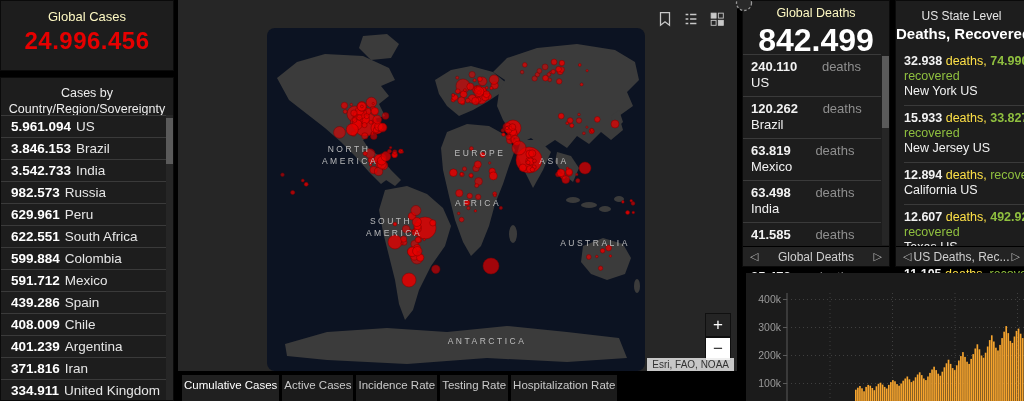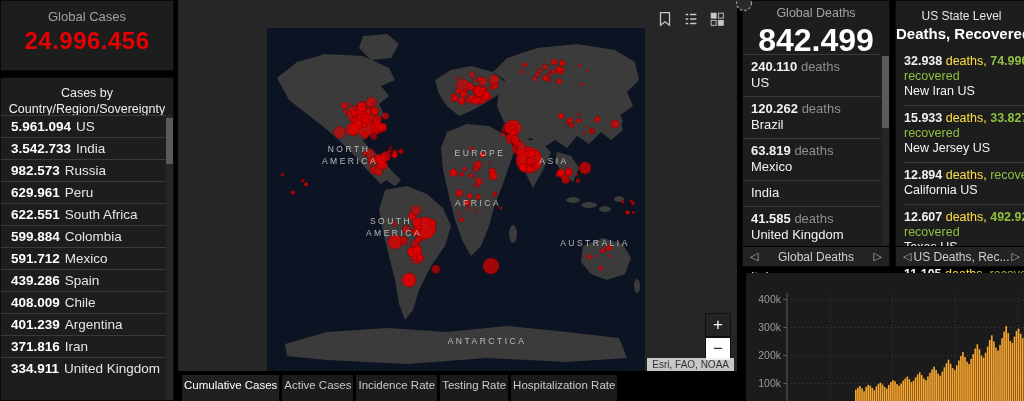--- a/index.html
+++ b/index.html
@@ -3,38 +3,38 @@
 <meta charset="utf-8">
 <style>
   html,body{margin:0;padding:0;background:#000;}
   .app{position:relative;width:1024px;height:401px;overflow:hidden;background:#000;
        font-family:"Liberation Sans",sans-serif;-webkit-font-smoothing:antialiased;}
   .app *{box-sizing:border-box;}
   .panel{position:absolute;background:#1D1D1D;border:1px solid #0a0a0a;}
 
   
   .p-global-cases{left:0;top:2;width:174px;height:71px;}
-  .panel-title{text-align:center;color:#a3a3a3;font-size:13px;padding-top:8px;}
+  .panel-title{text-align:center;color:#fef9c3;font-size:13px;padding-top:8px;}
   .global-cases-value{text-align:center;color:#E60000;font-size:24px;font-weight:bold;
                       letter-spacing:.5px;margin-top:3px;white-space:nowrap;}
   .p-cases-list{left:0;top:77px;width:174px;height:324px;}
   .two-line{font-size:12.5px;line-height:16px;padding-top:7px;color:#EDEDED;text-align:center;}
   .country-list{position:absolute;top:37px;left:0;right:0;}
   .c-row{height:22px;line-height:21px;padding-left:10px;border-top:1px solid #3A3A3A;
          font-size:13.5px;white-space:nowrap;overflow:hidden;}
   .c-row .num{color:#ffffff;font-weight:bold;margin-right:5px;}
   .c-row .cname{color:#E6E6E6;}
   .scroll-track{position:absolute;width:7px;background:#262626;}
   .scroll-thumb{position:absolute;left:0;width:7px;background:#5A5A5A;}
   .lt{right:0;top:37px;bottom:0;}
   .lt .scroll-thumb{top:3px;height:46px;}
 
   
   .map-pane{position:absolute;left:178px;top:0;width:559px;height:371px;background:#262626;overflow:hidden;}
-  .map-canvas{position:absolute;left:89px;top:28px;width:378px;height:343px;background:#0C1322;}
+  .map-canvas{position:absolute;left:89px;top:28px;width:378px;height:343px;background:#0C1322;border-radius:8px;}
   .map-toolbar{position:absolute;right:10px;top:8px;display:flex;gap:5px;}
   .tool-btn{width:21px;height:21px;display:flex;align-items:center;justify-content:center;cursor:pointer;}
   .zoom-controls{position:absolute;left:527px;top:313px;width:26px;}
   .zbtn{width:26px;height:24px;font-size:17px;line-height:22px;text-align:center;border:1px solid #101010;}
   .zin{background:#242424;color:#FFF;}
   .zout{background:#FFF;color:#333;}
   .attribution{position:absolute;right:3px;top:358px;height:14px;line-height:14px;
                background:rgba(235,235,235,.82);color:#323232;font-size:10px;padding:0 5px;}
   .badge-circle{position:absolute;left:735px;top:-6px;width:18px;height:18px;z-index:6;}
 
@@ -44,21 +44,21 @@
   .tab{background:#1B1B1B;color:#C9C9C9;font-size:11.5px;line-height:21px;height:32px;
        padding:0 2px;margin-right:3px;border-bottom:3px solid transparent;white-space:nowrap;cursor:pointer;}
   .tab.active{background:#202020;color:#FFF;border-bottom-color:#1E88D5;}
 
   
   .p-deaths{left:742px;top:0;width:148px;height:267px;}
   .global-deaths-value{text-align:center;color:#FFF;font-size:32px;font-weight:bold;margin-top:2px;white-space:nowrap;}
   .d-rows{position:absolute;top:53px;left:0;right:8px;}
   .d-row{padding:4px 4px 5px 8px;border-top:1px solid #3A3A3A;font-size:13px;line-height:16px;}
   .d-row .num{font-weight:bold;color:#F2F2F2;}
-  .d-row .unit{color:#8F8F8F;}
+  .d-row .unit{color:#8F8F8F;margin-left:21px;}
   .d-row .label{color:#F2F2F2;}
   .dt{right:0;top:55px;bottom:21px;}
   .dt .scroll-thumb{top:0;height:72px;}
   .panel-footer{position:absolute;left:0;right:0;bottom:0;height:20px;background:#232323;
                 border-top:1px solid #000;display:flex;align-items:center;justify-content:space-between;
                 padding:0 7px;color:#CFCFCF;font-size:12px;}
   .arrow{color:#B9B9B9;font-size:11px;cursor:pointer;}
 
   
   .p-us{left:895px;top:0;width:133px;height:267px;}
@@ -85,20 +85,21 @@
     <div class="global-cases-value">24.996.456</div>
   </section>
 
   <section class="panel p-cases-list">
     <div class="two-line">
       <span>Cases by</span><br>
       <span>Country/Region/Sovereignty</span>
     </div>
     <div class="country-list" id="country-list">
         <div class="c-row"><span class="num">5.961.094</span><span class="cname">US</span></div>
+        <div class="c-row"><span class="num">3.846.153</span><span class="cname">Brazil</span></div>
         <div class="c-row"><span class="num">3.542.733</span><span class="cname">India</span></div>
         <div class="c-row"><span class="num">982.573</span><span class="cname">Russia</span></div>
         <div class="c-row"><span class="num">629.961</span><span class="cname">Peru</span></div>
         <div class="c-row"><span class="num">622.551</span><span class="cname">South Africa</span></div>
         <div class="c-row"><span class="num">599.884</span><span class="cname">Colombia</span></div>
         <div class="c-row"><span class="num">591.712</span><span class="cname">Mexico</span></div>
         <div class="c-row"><span class="num">439.286</span><span class="cname">Spain</span></div>
         <div class="c-row"><span class="num">408.009</span><span class="cname">Chile</span></div>
         <div class="c-row"><span class="num">401.239</span><span class="cname">Argentina</span></div>
         <div class="c-row"><span class="num">371.816</span><span class="cname">Iran</span></div>
@@ -445,20 +446,21 @@
         </div>
         <div class="d-row">
           <div><span class="num">120.262</span> <span class="unit">deaths</span></div>
           <div class="label">Brazil</div>
         </div>
         <div class="d-row">
           <div><span class="num">63.819</span> <span class="unit">deaths</span></div>
           <div class="label">Mexico</div>
         </div>
         <div class="d-row">
+          <div><span class="num">63.498</span> <span class="unit">deaths</span></div>
           <div class="label">India</div>
         </div>
         <div class="d-row">
           <div><span class="num">41.585</span> <span class="unit">deaths</span></div>
           <div class="label">United Kingdom</div>
         </div>
         <div class="d-row">
           <div><span class="num">35.473</span> <span class="unit">deaths</span></div>
           <div class="label">Italy</div>
         </div>
@@ -473,21 +475,21 @@
     </div>
   </section>
 
   <section class="panel p-us">
     <div class="us-title1">US State Level</div>
     <div class="us-title2">Deaths, Recovered</div>
     <div class="us-rows" id="us-list">
         <div class="us-row">
           <div><span class="dn">32.938</span><span class="du"> deaths, </span><span class="green num">74.990</span></div>
           <div class="green">recovered</div>
-          <div>New Iran US</div>
+          <div>New York US</div>
         </div>
         <div class="us-row">
           <div><span class="dn">15.933</span><span class="du"> deaths, </span><span class="green num">33.827</span></div>
           <div class="green">recovered</div>
           <div>New Jersey US</div>
         </div>
         <div class="us-row">
           <div><span class="dn">12.894</span><span class="du"> deaths, </span><span class="green"> recovered</span></div>
           <div>California US</div>
         </div>

